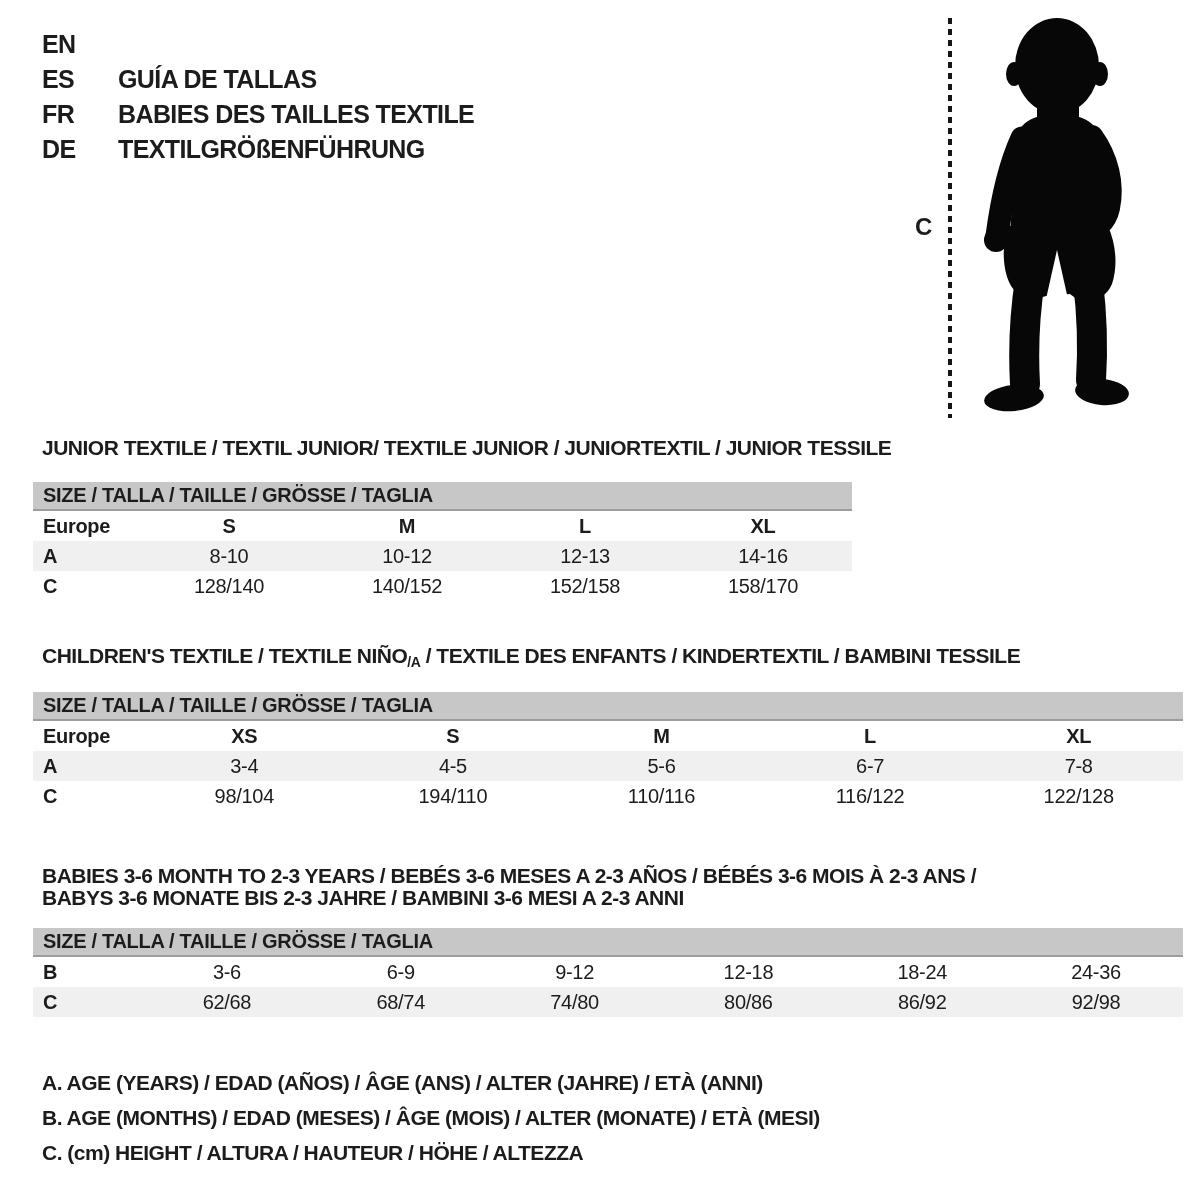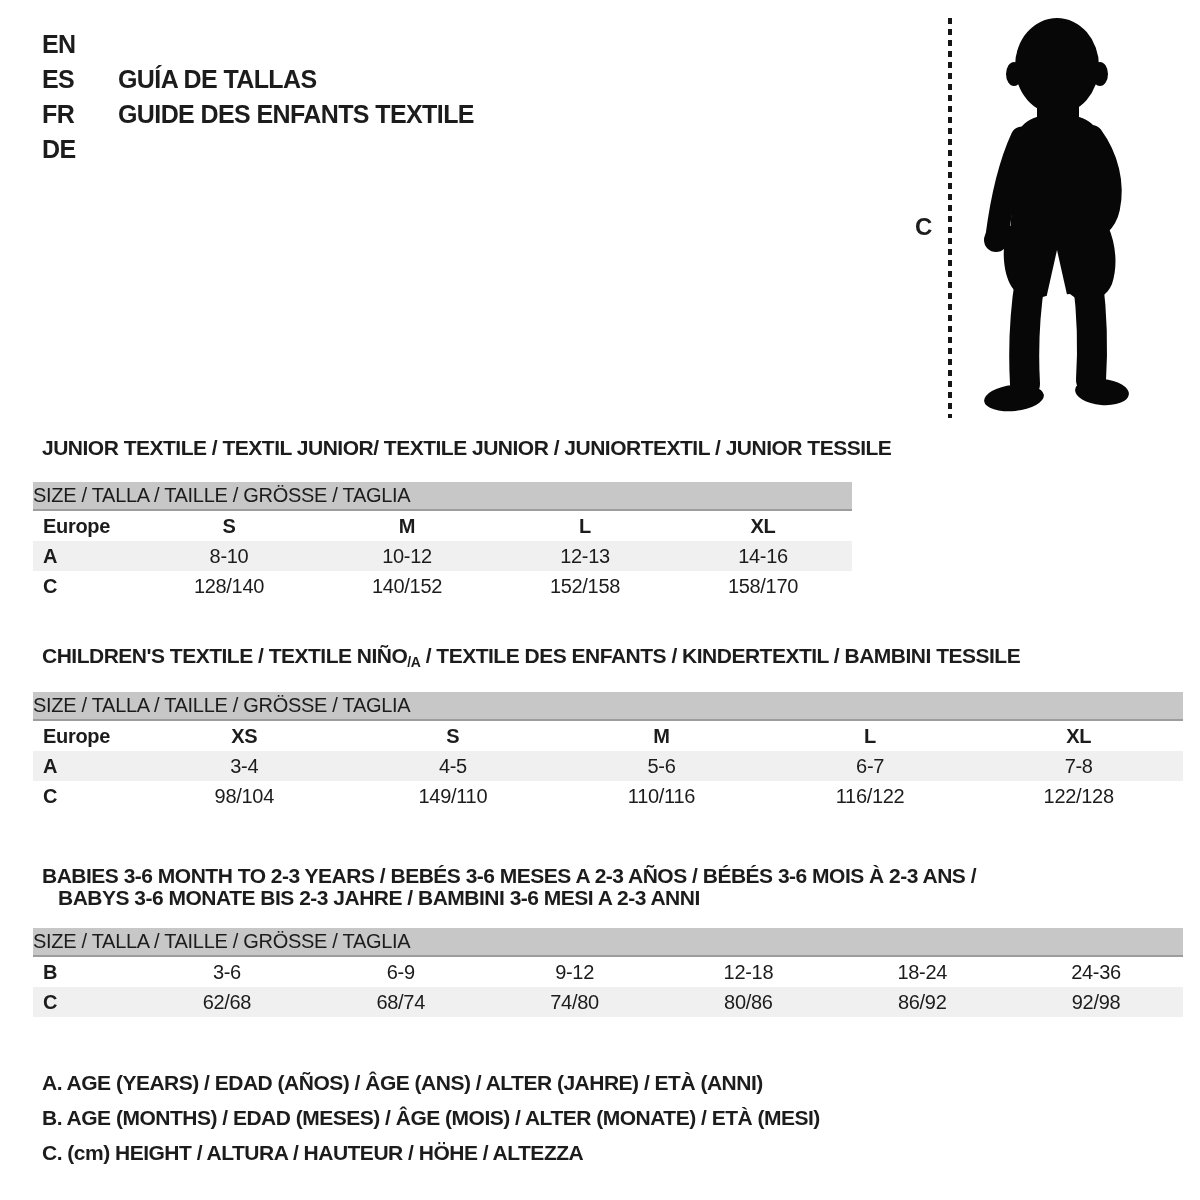--- a/index.html
+++ b/index.html
@@ -32,51 +32,52 @@
   .section-title{position:absolute;left:42px;font-size:21px;font-weight:bold;letter-spacing:-0.5px;white-space:nowrap;}
   .sub{font-size:14px;vertical-align:-4px;}
   
   .size-table{position:absolute;left:33px;font-size:20px;letter-spacing:-0.3px;}
   .t-junior{top:482px;width:819px;}
   .t-children{top:692px;width:1150px;}
   .t-babies{top:928px;width:1150px;}
   .thead{
     height:27px;background:var(--table-header-bg);
     border-bottom:2px solid var(--table-header-edge);
-    display:flex;align-items:center;
-    font-weight:normal;
+    display:flex;align-items:center;padding-left:10px;
+    font-weight:bold;
   }
   .trow{display:flex;height:30px;align-items:center;}
   .trow.shaded{background:var(--row-shaded-bg);}
   .trow.sizes .tcell{font-weight:bold;}
   .tlabel{flex:0 0 97px;padding-left:10px;font-weight:bold;}
   .tcell{flex:1;text-align:center;}
   
   .legend-line{position:absolute;left:42px;font-size:21px;font-weight:bold;letter-spacing:-0.5px;white-space:nowrap;}
   .legend-a{top:1071px;} .legend-b{top:1106px;} .legend-c{top:1141px;}
-  .babies-t1{top:851px;margin-top:13px;} .babies-t2{top:886px;margin-left:16px;}
+  .babies-t1{top:851px;margin-top:13px;} .babies-t2{top:886px;}
   .junior-t{top:436px;} .children-t{top:644px;}
 </style>
 </head>
 <body>
 
 <div class="lang-list">
   <div class="lang-row">
     <span class="lang-code">EN</span>
   </div>
   <div class="lang-row">
     <span class="lang-code">ES</span>
     <span class="lang-title">GUÍA DE TALLAS</span>
   </div>
   <div class="lang-row">
     <span class="lang-code">FR</span>
-    <span class="lang-title">GUIDE DES ENFANTS TEXTILE</span>
+    <span class="lang-title">BABIES DES TAILLES TEXTILE</span>
   </div>
   <div class="lang-row">
     <span class="lang-code">DE</span>
+    <span class="lang-title">TEXTILGRÖßENFÜHRUNG</span>
   </div>
 </div>
 
 <div class="dash-line"></div>
 <div class="figure-label">C</div>
 <span class="baby">
   <svg width="188" height="408" viewBox="0 0 188 408" xmlns="http://www.w3.org/2000/svg">
     <g fill="currentColor" stroke="none">
       <ellipse cx="95" cy="54" rx="42" ry="48"></ellipse>
       <ellipse cx="52" cy="62" rx="8" ry="12"></ellipse>
@@ -137,21 +138,21 @@
     <div class="tlabel">A</div>
     <div class="tcell">3-4</div>
     <div class="tcell">4-5</div>
     <div class="tcell">5-6</div>
     <div class="tcell">6-7</div>
     <div class="tcell">7-8</div>
   </div>
   <div class="trow">
     <div class="tlabel">C</div>
     <div class="tcell">98/104</div>
-    <div class="tcell">149/110</div>
+    <div class="tcell">194/110</div>
     <div class="tcell">110/116</div>
     <div class="tcell">116/122</div>
     <div class="tcell">122/128</div>
   </div>
 </div>
 
 <div class="section-title babies-t1">BABIES 3-6 MONTH TO 2-3 YEARS / BEBÉS 3-6 MESES A 2-3 AÑOS / BÉBÉS 3-6 MOIS À 2-3 ANS /</div>
 <div class="section-title babies-t2">BABYS 3-6 MONATE BIS 2-3 JAHRE / BAMBINI 3-6 MESI A 2-3 ANNI</div>
 <div class="size-table t-babies">
   <div class="thead">SIZE / TALLA / TAILLE / GRÖSSE / TAGLIA</div>

